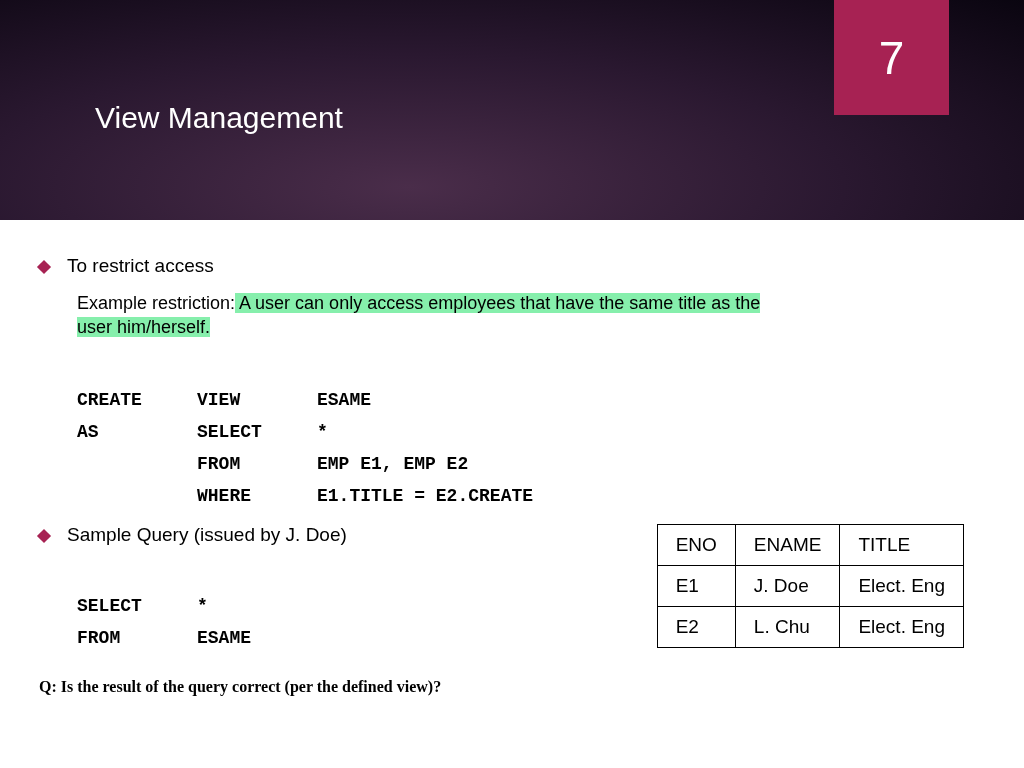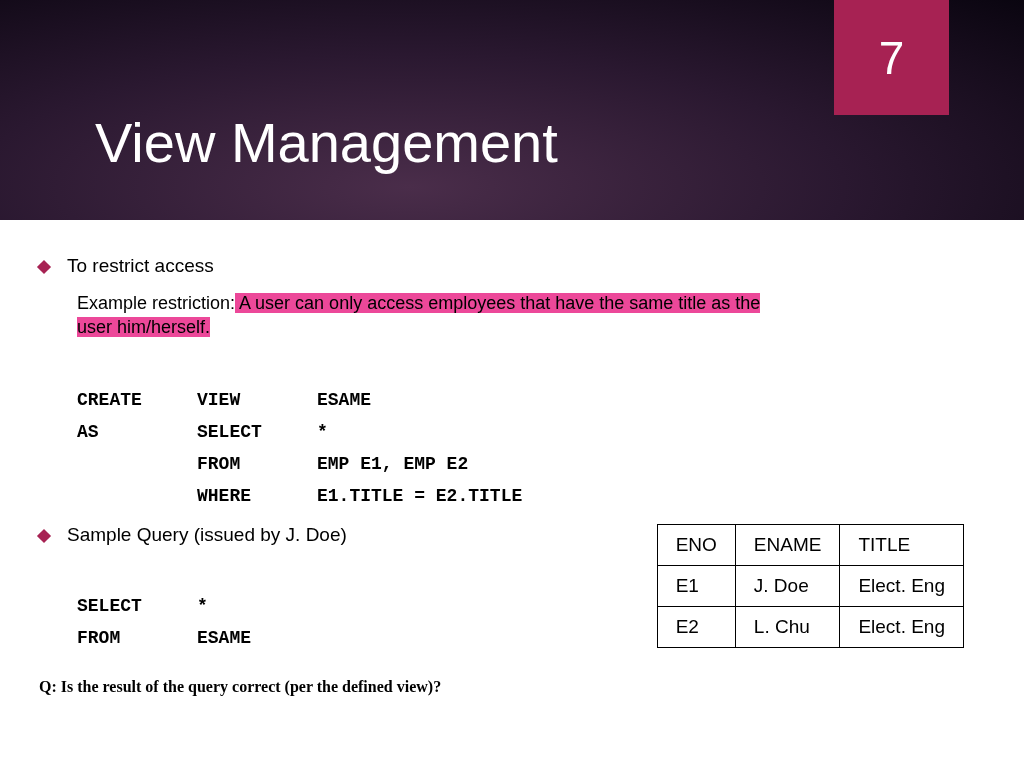--- a/index.html
+++ b/index.html
@@ -19,23 +19,23 @@
     color: #fff;
     font-size: 46px;
     font-weight: 300;
     display: flex;
     align-items: center;
     justify-content: center;
   }
   .title {
     position: absolute;
     left: 95px;
-    top: 110px;
+    top: 101px;
     color: #fff;
-    font-size: 56px;
+    font-size: 30px;
     font-weight: 400;
   }
   .content {
     padding: 35px 60px 0 39px;
     font-size: 19px;
     color: #000;
   }
   .diamond-bullet {
     display: inline-block;
     width: 10px; height: 10px;
@@ -44,21 +44,21 @@
     margin-right: 18px;
     vertical-align: 1px;
   }
   .bullet-line {
     display: flex;
     align-items: baseline;
     margin-bottom: 14px;
   }
   .indent { margin-left: 38px; }
   .example-line { font-size: 18px; line-height: 1.35; margin-bottom: 18px; }
-  .hl { background: #ec4899; }
+  .hl { background: #86efac; }
   .code-table {
     margin-left: 38px;
     border-collapse: collapse;
     font-family: "Courier New", monospace;
     font-weight: bold;
     font-size: 18px;
     margin-top: 44px;
   }
   .code-table td { padding: 6px 40px 6px 0; vertical-align: top; white-space: nowrap; }
   .code-table td:first-child { min-width: 120px; }
@@ -118,21 +118,21 @@
       <td>*</td>
     </tr>
     <tr>
       <td></td>
       <td>FROM</td>
       <td>EMP E1, EMP E2</td>
     </tr>
     <tr>
       <td></td>
       <td>WHERE</td>
-      <td>E1.TITLE = E2.TITLE</td>
+      <td>E1.TITLE = E2.CREATE</td>
     </tr>
   </tbody>
     </table>
 
   <div class="sample-row">
     <div class="sample-left">
       <div class="bullet-line">
         <span class="diamond-bullet"></span>
         <span>Sample Query (issued by J. Doe)</span>
       </div>

